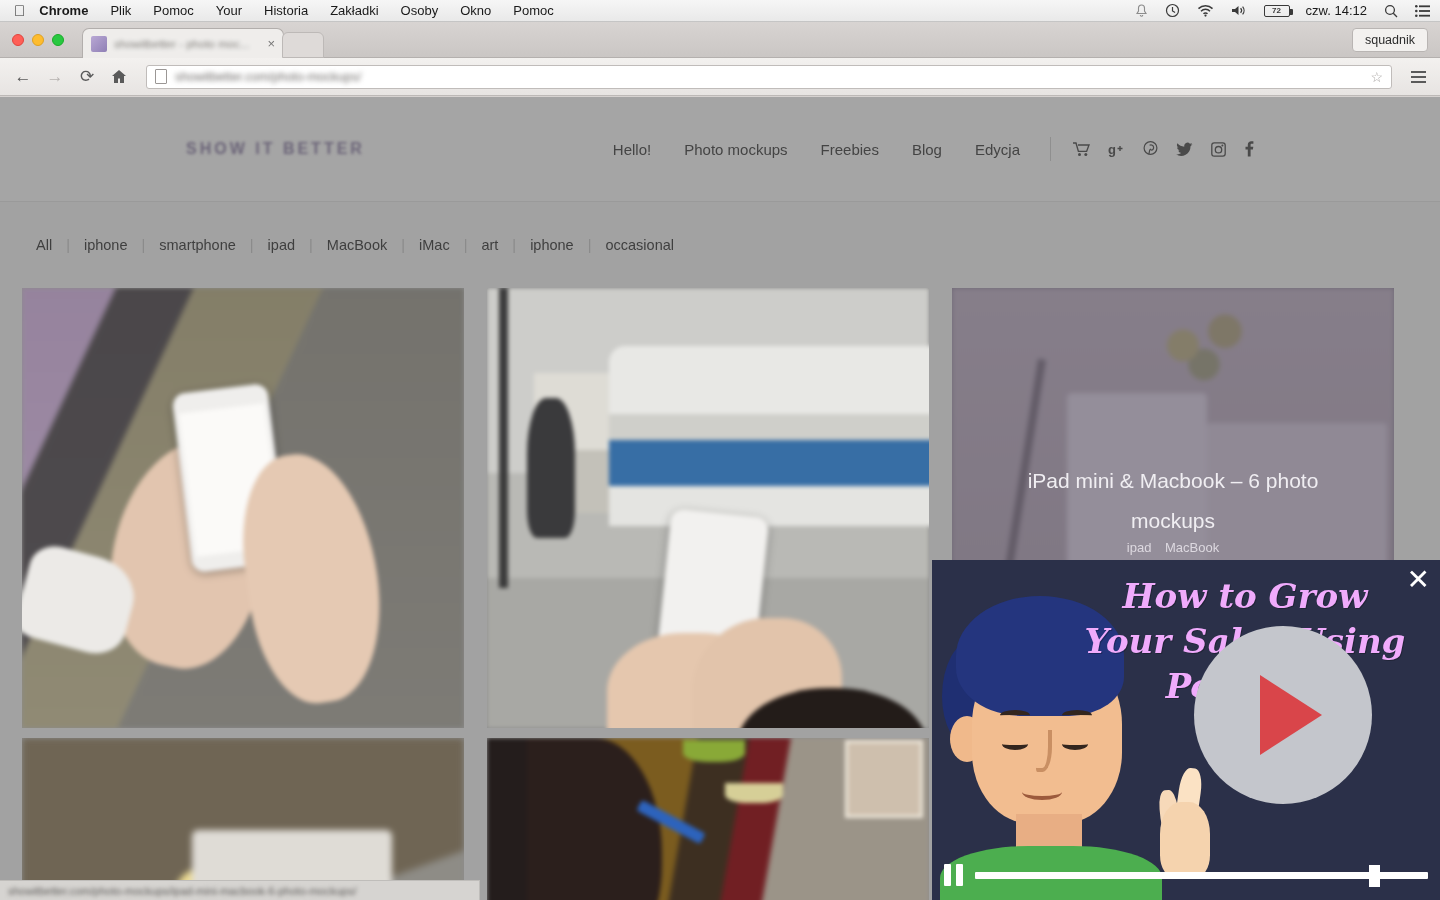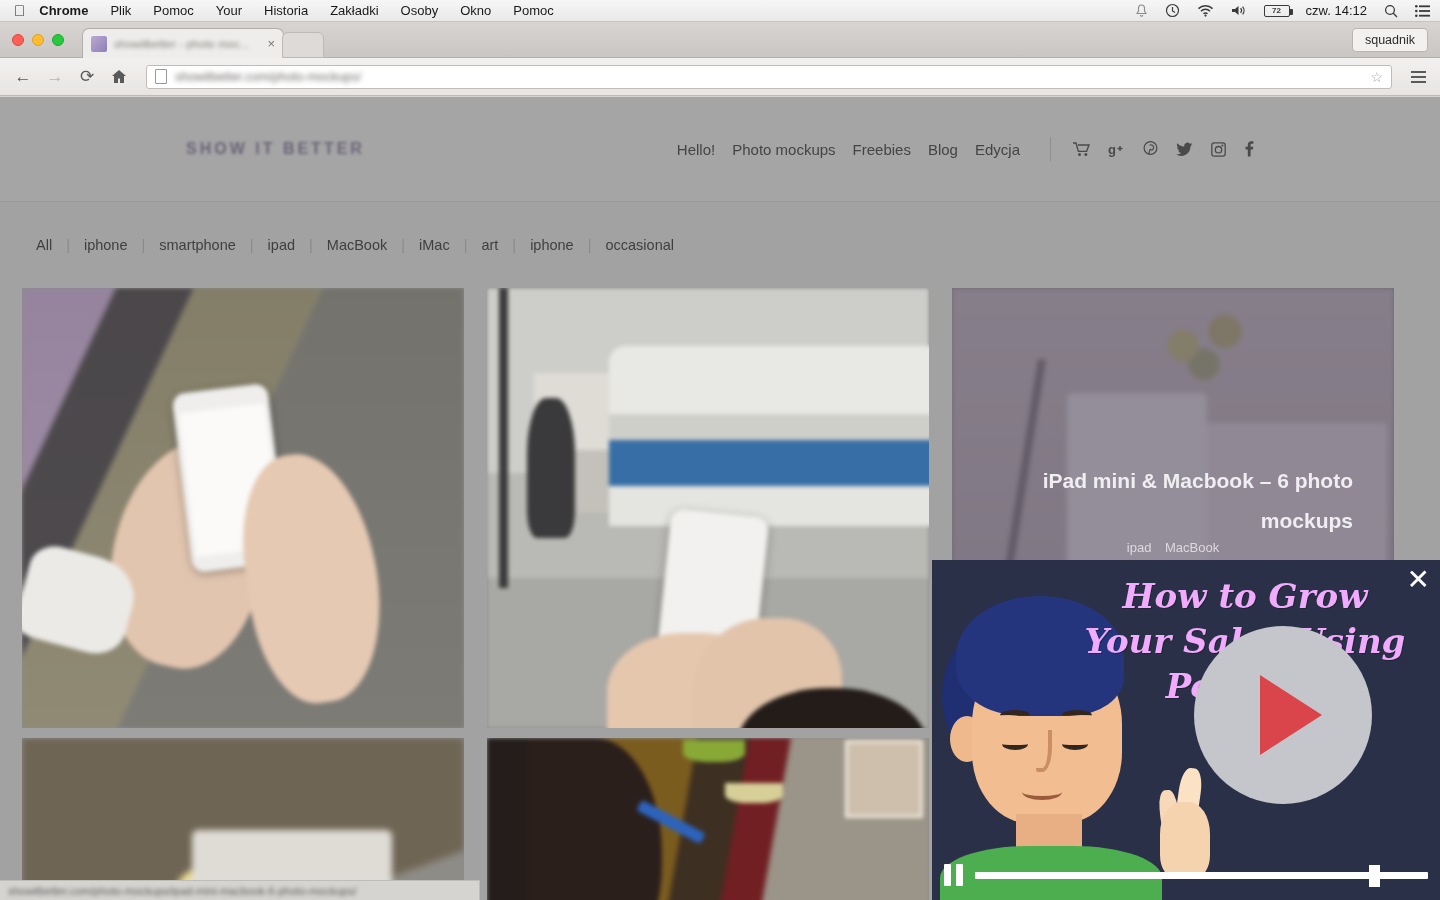--- a/index.html
+++ b/index.html
@@ -124,21 +124,21 @@
     height: 105px; background: #a5a5a5;
     border-bottom: 1px solid #9a9a9a;
     display: flex; align-items: center;
     padding: 0 186px 0 186px;
   }
   .logo {
     font-size: 16px; letter-spacing: 3px; font-weight: bold;
     color: #6b6478; filter: blur(1.6px); white-space: nowrap;
   }
   .main-nav { margin-left: auto; display: flex; align-items: center; }
-  .nav-link { font-size: 15px; color: #444; margin-left: 17px; white-space: nowrap; }
+  .nav-link { font-size: 15px; color: #444; margin-left: 33px; white-space: nowrap; }
   .nav-sep { width: 1px; height: 24px; background: #8f8f8f; margin: 0 0 0 30px; }
   .social { display: flex; align-items: center; margin-left: 22px; }
   .soc { margin-left: 18px; color: #4a4a4a; font-size: 15px; display: flex; align-items: center; }
   .soc:first-child { margin-left: 0; }
 
   .filters {
     height: 86px; display: flex; align-items: center;
     padding-left: 36px; font-size: 14.5px; color: #3f3f3f;
   }
   .filter-item { white-space: nowrap; }
@@ -207,22 +207,22 @@
     background:#e5e3df; border-radius:4px; }
   .ph3 .stand { position:absolute; left:68px; top:70px; width:8px; height:230px;
     background:#6f6a66; transform:rotate(9deg); }
   .card-overlay {
     position: absolute; inset: 0;
     background: rgba(92,82,104,.62);
     display: flex; flex-direction: column;
     align-items: center; justify-content: center;
   }
   .ov-title {
-    font-size: 21px; color: #f0eef2; text-align: right;
-    line-height: 1.9; max-width: 360px; font-weight: 700;
+    font-size: 21px; color: #f0eef2; text-align: center;
+    line-height: 1.9; max-width: 360px; font-weight: 400;
   }
   .ov-tags { font-size: 13px; color: #ddd9e0; }
   .ov-tags span { margin: 0 5px; }
 
   
   .ph4 { position:absolute; inset:0;
     background:
       radial-gradient(circle at 22% 42%, rgba(236,208,120,.95) 0 5%, transparent 6%),
       radial-gradient(circle at 31% 53%, rgba(240,222,150,.9) 0 6%, transparent 7%),
       radial-gradient(circle at 41% 36%, rgba(244,226,150,.95) 0 7%, transparent 8%),

